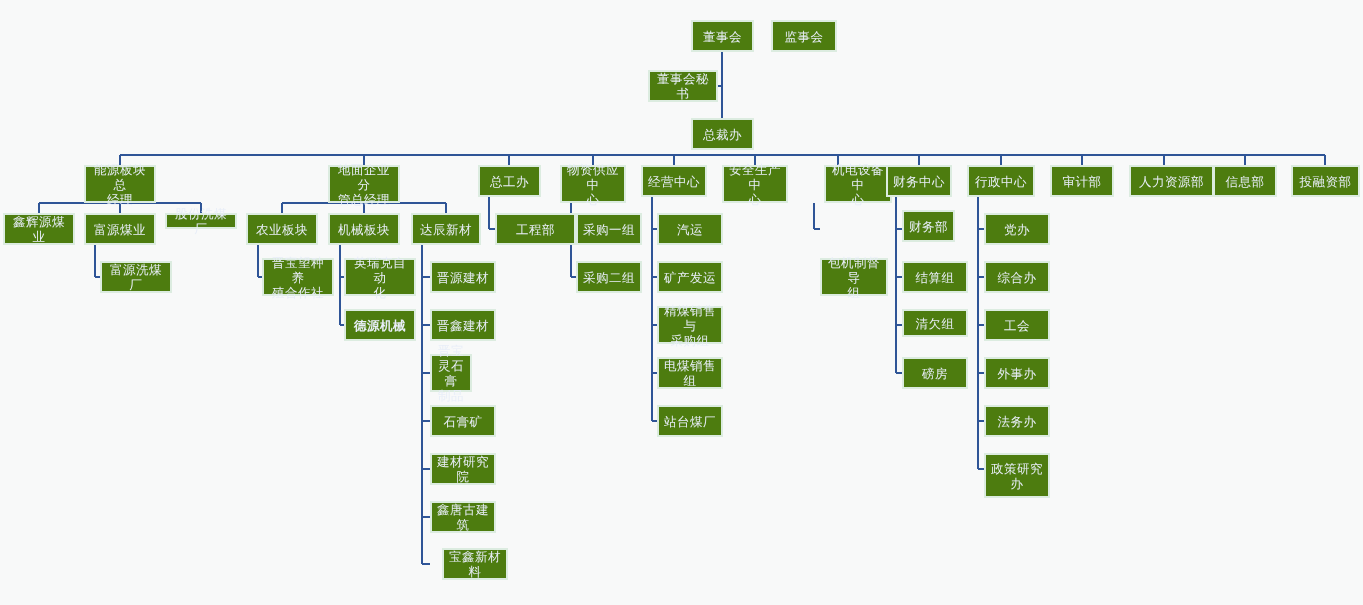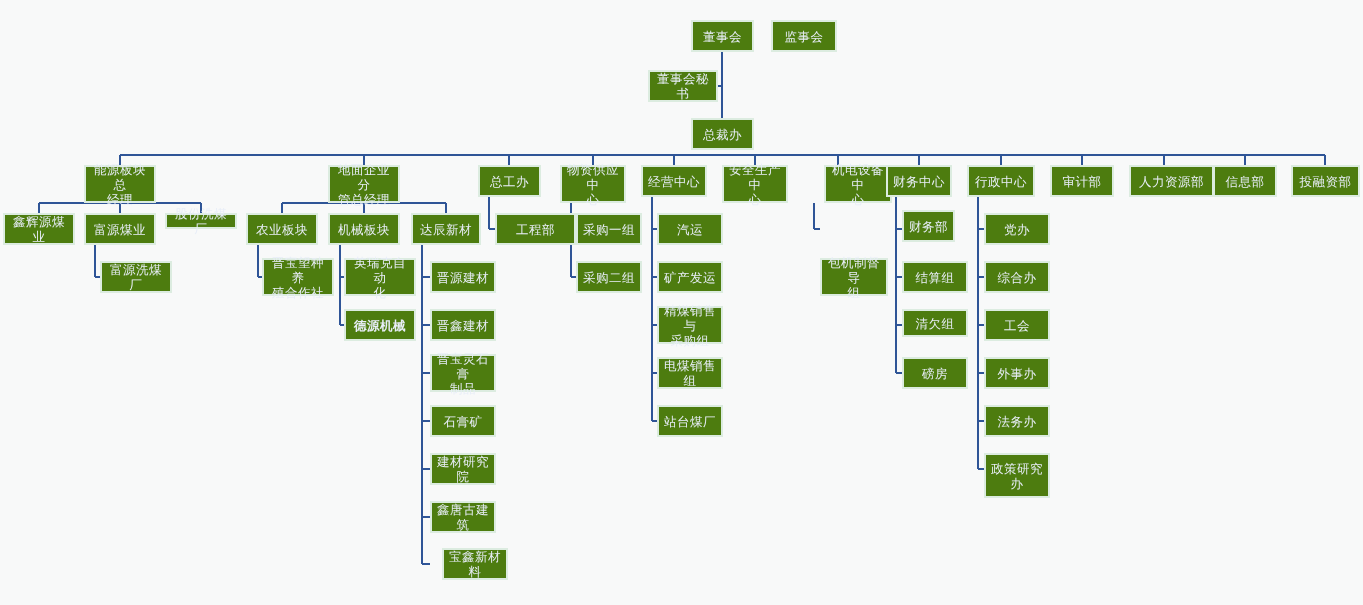--- a/index.html
+++ b/index.html
@@ -145,21 +145,21 @@
       <div class="node" style="left: 246px; top: 213px; width: 72px; height: 32px;">农业板块</div>
       <div class="node" style="left: 328px; top: 213px; width: 72px; height: 32px;">机械板块</div>
       <div class="node" style="left: 411px; top: 213px; width: 70px; height: 32px;">达辰新材</div>
       <div class="node" style="left: 262px; top: 258px; width: 72px; height: 38px;">晋宝望种养
 殖合作社</div>
       <div class="node" style="left: 344px; top: 258px; width: 72px; height: 38px;">英瑞克自动
 化</div>
       <div class="node" style="left: 344px; top: 309px; width: 72px; height: 32px; font-weight: bold;">德源机械</div>
       <div class="node" style="left: 430px; top: 261px; width: 66px; height: 32px;">晋源建材</div>
       <div class="node" style="left: 430px; top: 309px; width: 66px; height: 32px;">晋鑫建材</div>
-      <div class="node" style="left: 430px; top: 354px; width: 66px; height: 38px;">晋宝灵石膏
+      <div class="node" style="left: 430px; top: 354px; width: 42px; height: 38px;">晋宝灵石膏
 制品</div>
       <div class="node" style="left: 430px; top: 405px; width: 66px; height: 32px;">石膏矿</div>
       <div class="node" style="left: 430px; top: 453px; width: 66px; height: 32px;">建材研究院</div>
       <div class="node" style="left: 430px; top: 501px; width: 66px; height: 32px;">鑫唐古建筑</div>
       <div class="node" style="left: 442px; top: 548px; width: 66px; height: 32px;">宝鑫新材料</div>
       <div class="node" style="left: 495px; top: 213px; width: 81px; height: 32px;">工程部</div>
       <div class="node" style="left: 576px; top: 213px; width: 66px; height: 32px;">采购一组</div>
       <div class="node" style="left: 576px; top: 261px; width: 66px; height: 32px;">采购二组</div>
       <div class="node" style="left: 657px; top: 213px; width: 66px; height: 32px;">汽运</div>
       <div class="node" style="left: 657px; top: 261px; width: 66px; height: 32px;">矿产发运</div>

